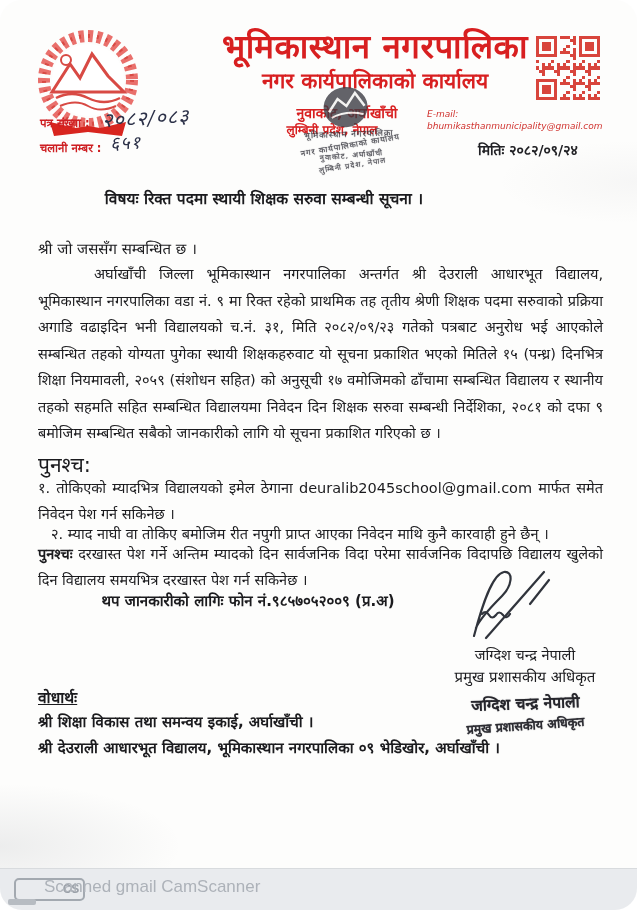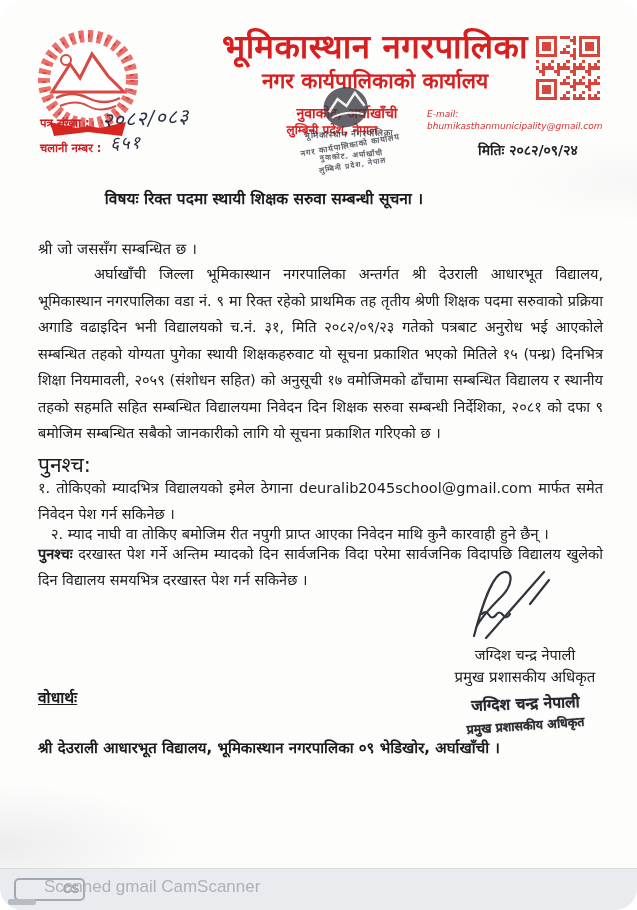--- a/index.html
+++ b/index.html
@@ -243,37 +243,39 @@
   <div class="abs body-par">अर्घाखाँची जिल्ला भूमिकास्थान नगरपालिका अन्तर्गत श्री देउराली आधारभूत विद्यालय, भूमिकास्थान नगरपालिका वडा नं. ९ मा रिक्त रहेको प्राथमिक तह तृतीय श्रेणी शिक्षक पदमा सरुवाको प्रक्रिया अगाडि वढाइदिन भनी विद्यालयको च.नं. ३१, मिति २०८२/०९/२३ गतेको पत्रबाट अनुरोध भई आएकोले सम्बन्धित तहको योग्यता पुगेका स्थायी शिक्षकहरुवाट यो सूचना प्रकाशित भएको मितिले १५ (पन्ध्र) दिनभित्र शिक्षा नियमावली, २०५९ (संशोधन सहित) को अनुसूची १७ वमोजिमको ढाँचामा सम्बन्धित विद्यालय र स्थानीय तहको सहमति सहित सम्बन्धित विद्यालयमा निवेदन दिन शिक्षक सरुवा सम्बन्धी निर्देशिका, २०८१ को दफा ९ बमोजिम सम्बन्धित सबैको जानकारीको लागि यो सूचना प्रकाशित गरिएको छ ।</div>
 
   <div class="abs ps-heading">पुनश्च:</div>
   <div class="abs ps-item1">१. तोकिएको म्यादभित्र विद्यालयको इमेल ठेगाना deuralib2045school@gmail.com मार्फत समेत निवेदन पेश गर्न सकिनेछ ।</div>
   <div class="abs ps-item2">२. म्याद नाघी वा तोकिए बमोजिम रीत नपुगी प्राप्त आएका निवेदन माथि कुनै कारवाही हुने छैन् ।</div>
   <div class="abs ps-note">
     <span class="lead">पुनश्चः</span>
     <span>दरखास्त पेश गर्ने अन्तिम म्यादको दिन सार्वजनिक विदा परेमा सार्वजनिक विदापछि विद्यालय खुलेको दिन विद्यालय समयभित्र दरखास्त पेश गर्न सकिनेछ ।</span>
   </div>
 
+  <div class="abs contact-line">थप जानकारीको लागिः फोन नं.९८५७०५२००९ (प्र.अ)</div>
 
   <div class="abs sig-svg">
     <svg width="110" height="78" viewBox="0 0 110 78">
       <g fill="none" stroke="#30343c" stroke-width="2.2" stroke-linecap="round">
         <path d="M22 70 C 30 40, 40 8, 52 6 C 62 5, 60 20, 50 30 C 40 40, 28 52, 24 62"></path>
         <path d="M30 48 q4 -4 7 1 q3 5 7 0 q3 -5 7 0 q3 5 7 -1"></path>
         <path d="M92 6 L34 72"></path>
         <path d="M97 14 L78 38"></path>
       </g>
     </svg>
   </div>
   <div class="abs sig-name">जग्दिश चन्द्र नेपाली</div>
   <div class="abs sig-title">प्रमुख प्रशासकीय अधिकृत</div>
   <div class="abs sig-stamp-name">जग्दिश चन्द्र नेपाली</div>
   <div class="abs sig-stamp-title">प्रमुख प्रशासकीय अधिकृत</div>
 
   <div class="abs cc-heading">वोधार्थः</div>
+  <div class="abs cc-item1">श्री शिक्षा विकास तथा समन्वय इकाई, अर्घाखाँची ।</div>
   <div class="abs cc-item2">श्री देउराली आधारभूत विद्यालय, भूमिकास्थान नगरपालिका ०९ भेडिखोर, अर्घाखाँची ।</div>
 
   <div class="abs footer-band">
     <div class="cs-badge">CS</div>
     <div class="cs-bar"></div>
     <div class="cs-text">Scanned gmail CamScanner</div>
   </div>
 
 </div>
 

